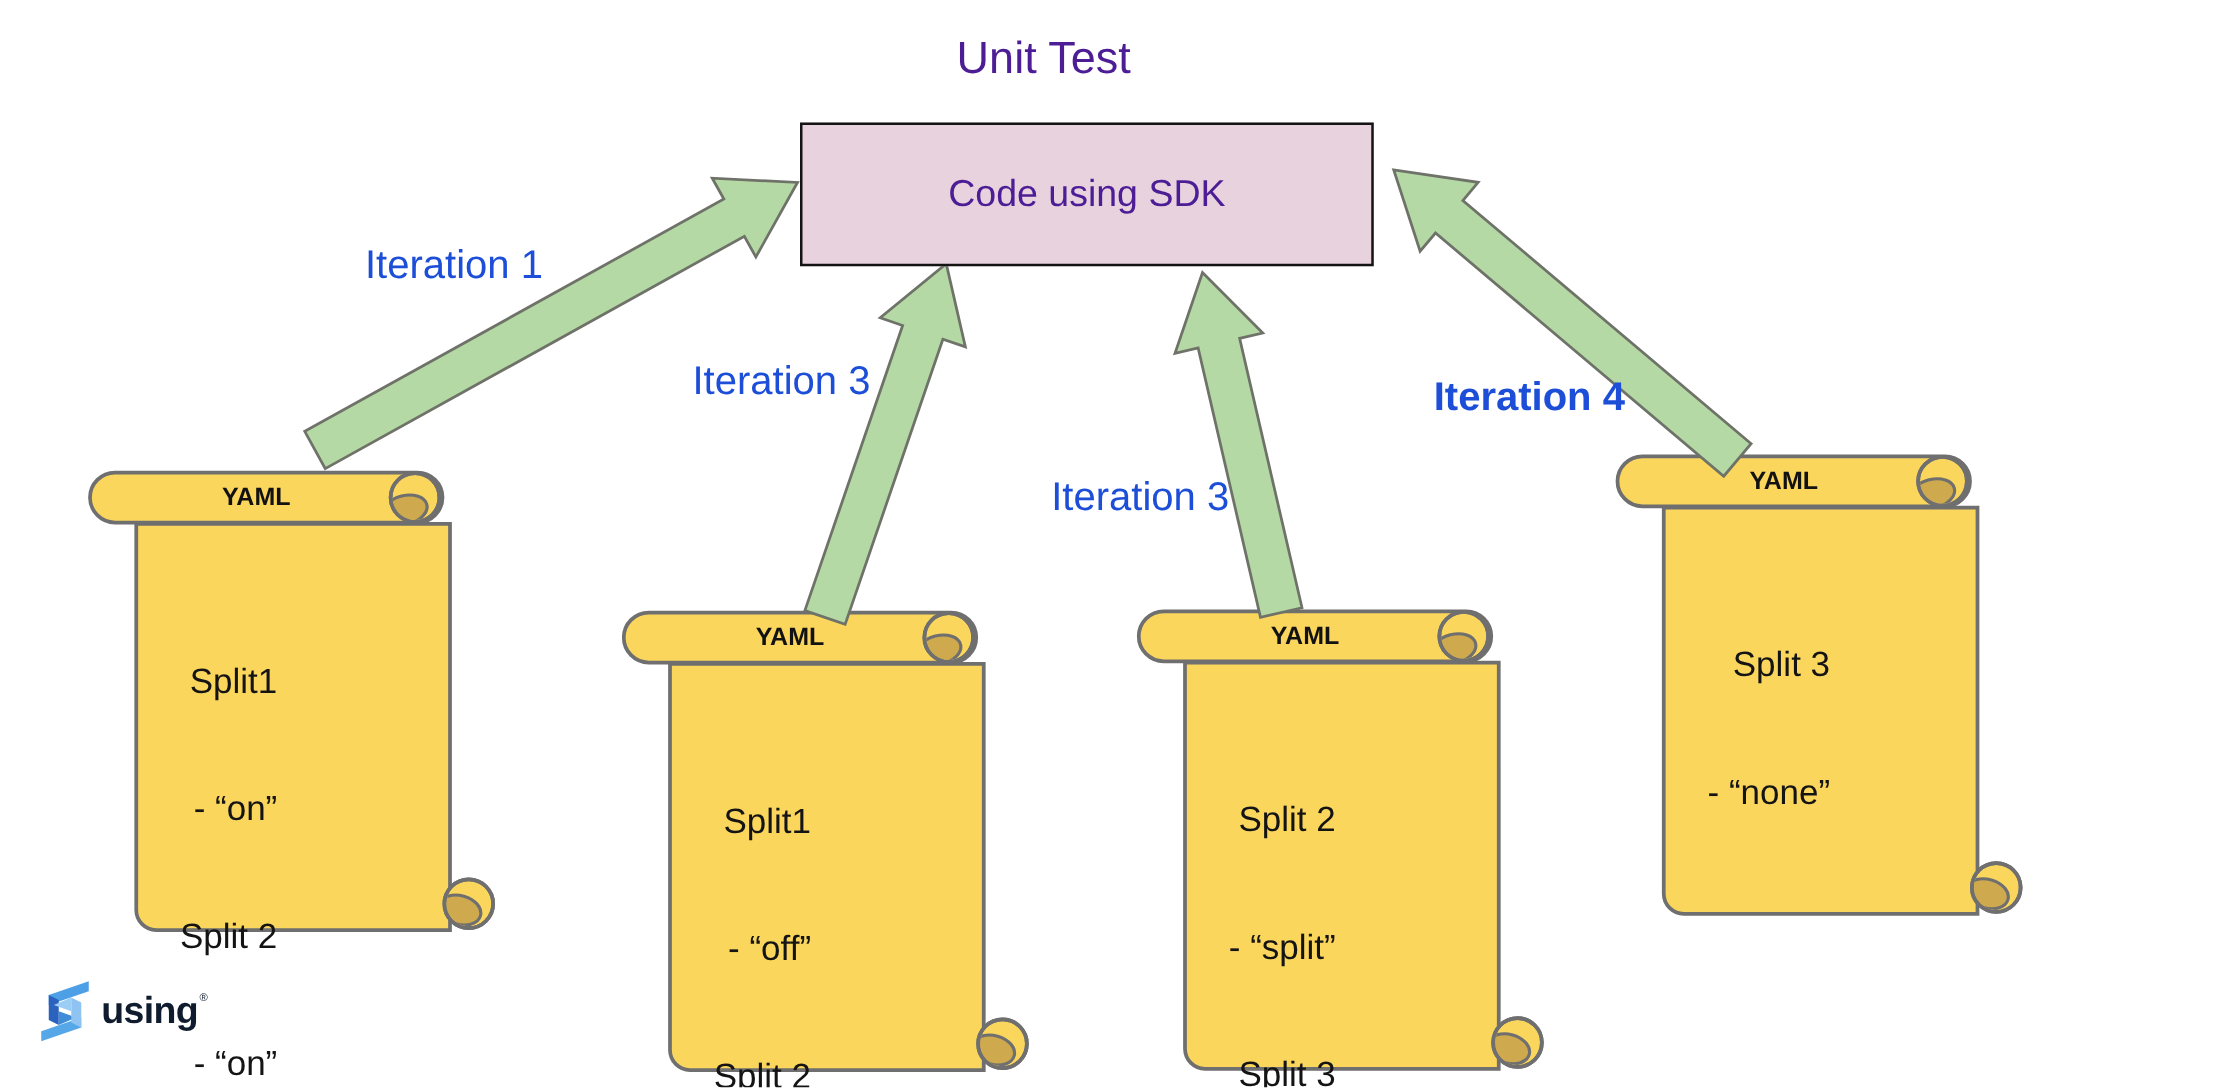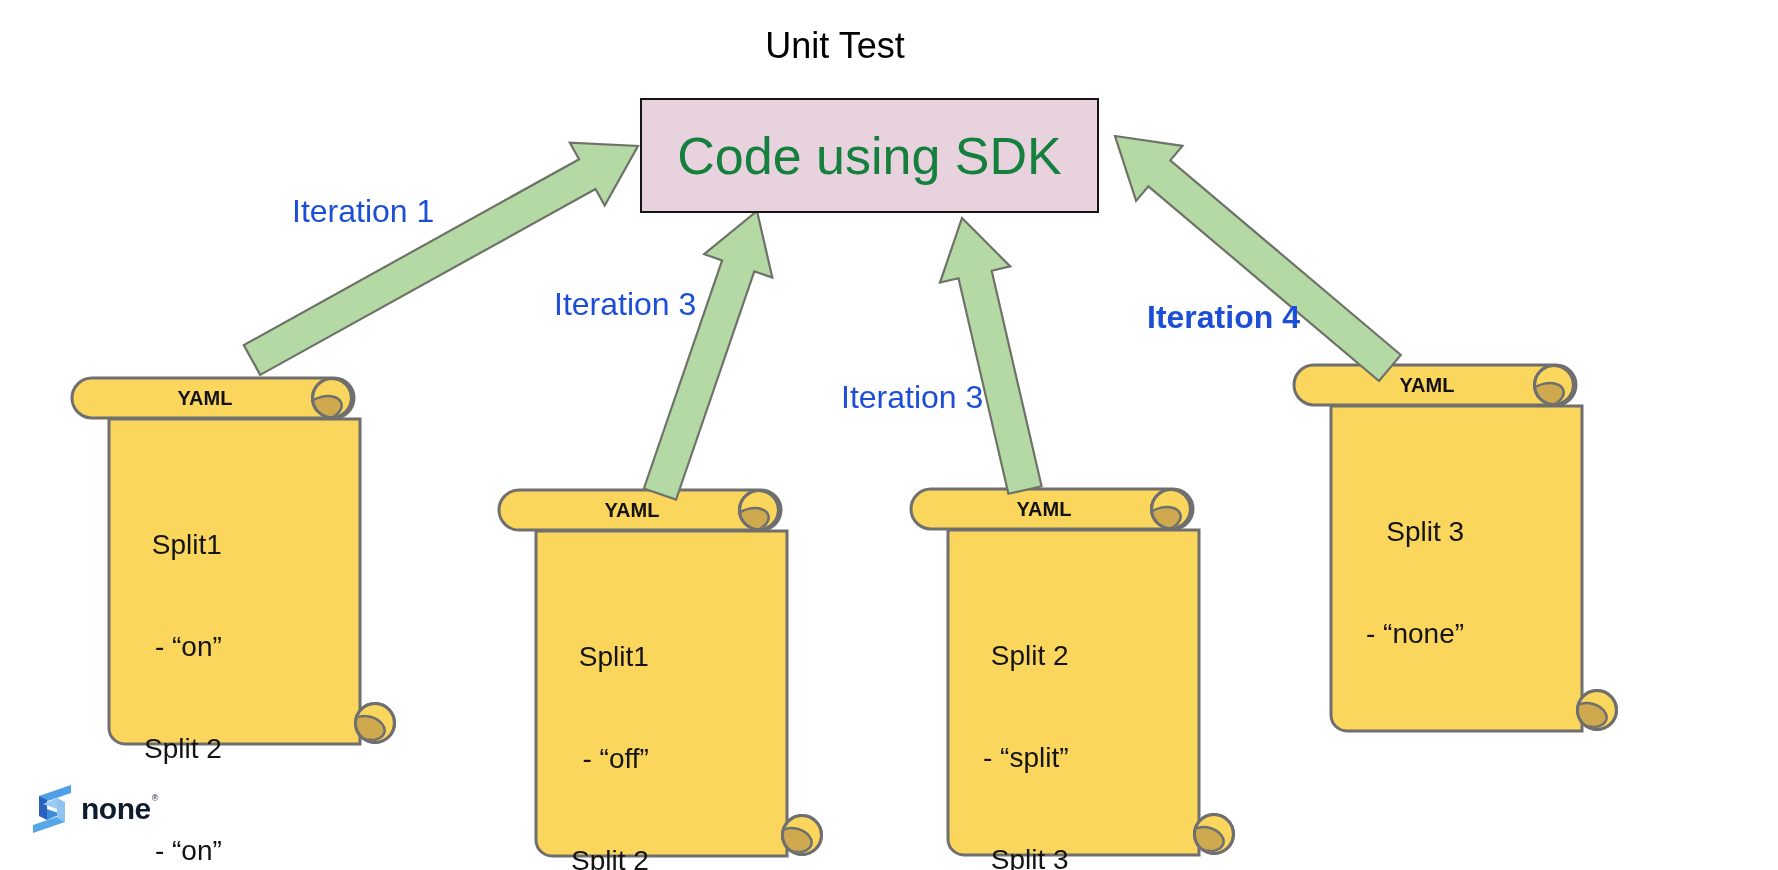--- a/index.html
+++ b/index.html
@@ -18,42 +18,42 @@
 
   
   .diagram-title {
     position: absolute;
     left: 635px;
     top: 24px;
     width: 400px;
     text-align: center;
     font-size: 36px;
     line-height: 44px;
-    color: #000000;
+    color: #4c1d95;
     z-index: 6;
   }
 
   
   .sdk-box {
     position: absolute;
     left: 640px;
     top: 98px;
     width: 459px;
     height: 115px;
     background: #e7d2de;
     border: 2px solid #141414;
     box-sizing: border-box;
     display: flex;
     align-items: center;
     justify-content: center;
     z-index: 6;
   }
   .sdk-box span {
-    font-size: 52px;
-    color: #15803d;
+    font-size: 30px;
+    color: #4c1d95;
     white-space: nowrap;
   }
 
   
   .arrows-layer {
     position: absolute;
     left: 0;
     top: 0;
     z-index: 5;
     pointer-events: none;
@@ -247,17 +247,17 @@
 
   <div class="logo">
     <svg class="logo-icon" width="44" height="52" viewBox="0 0 44 52">
       <polygon points="41,2 9,13 9,21 41,10" fill="#4d9fe6"></polygon>
       <polygon points="9,13 17,17 17,37 9,33" fill="#2a62be"></polygon>
       <polygon points="17,26 31,31 17,37" fill="#3f8cd9"></polygon>
       <polygon points="3,50 35,39 35,31 3,42" fill="#55a7e8"></polygon>
       <polygon points="35,39 27,35 27,15 35,19" fill="#8fc4f2"></polygon>
       <polygon points="27,26 13,21 27,15" fill="#9ccdf4"></polygon>
     </svg>
-    <span class="logo-text">none</span>
+    <span class="logo-text">using</span>
     <span class="logo-mark">®</span>
   </div>
 
 </div>
 
 </body></html>

